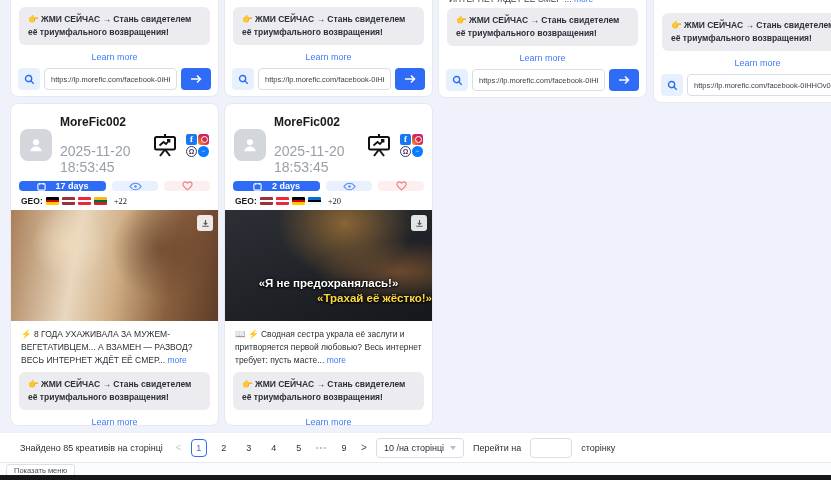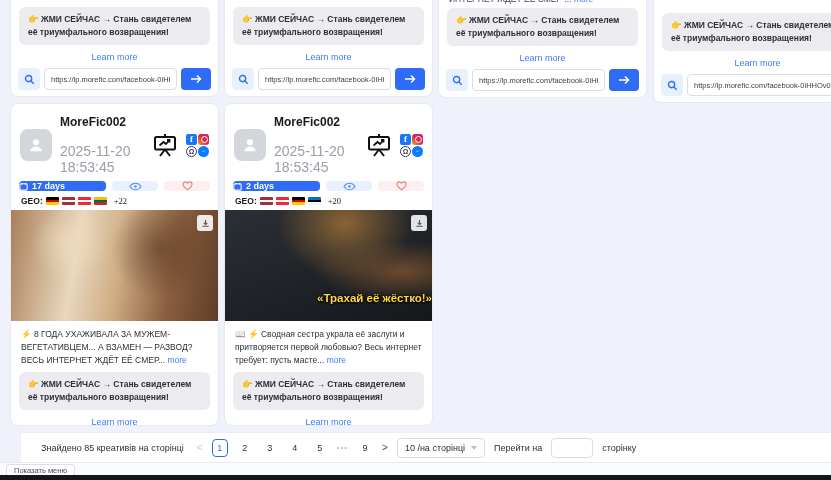--- a/index.html
+++ b/index.html
@@ -43,21 +43,21 @@
   .social-grid { display:grid; grid-template-columns:11px 11px; grid-gap:1px; }
   .sic { width:11px; height:11px; display:flex; align-items:center; justify-content:center; }
   .fb { background:#1877f2; border-radius:2px; color:#fff; font-size:9px; font-weight:bold; font-family:"Liberation Serif",serif; }
   .ig { background:linear-gradient(45deg,#f09433,#e6683c,#dc2743,#cc2366,#bc1888); border-radius:3px; position:relative; }
   .ig::after { content:""; position:absolute; left:2.5px; top:2.5px; width:5px; height:5px; border:1px solid #fff; border-radius:50%; }
   .an { border:1.4px solid #3d3663; border-radius:50%; color:#3d3663; font-size:7px; font-weight:bold; }
   .msg { background:#0a7cff; border-radius:50%; }
 
   .btnrow { display:flex; gap:6px; margin:2px 8px 0 8px; height:20px; }
   .btn-days { flex:1.9; background:#2e6bf6; border:none; border-radius:4px; color:#fff; font-size:9px; font-weight:bold;
-              display:flex; align-items:center; justify-content:flex-start; gap:4px; cursor:pointer; }
+              display:flex; align-items:center; justify-content:center; gap:10px; cursor:pointer; }
   .btn-eye { flex:1; background:#e9f1fe; border:none; border-radius:4px; display:flex; align-items:center; justify-content:center; cursor:pointer; }
   .btn-heart { flex:1; background:#fdeff0; border:none; border-radius:4px; display:flex; align-items:center; justify-content:center; cursor:pointer; }
 
   .geo { display:flex; align-items:center; gap:3px; padding:5px 10px 4px 10px; font-size:8.5px; color:#17191d; }
   .geo-label { font-weight:bold; }
   .flag { width:13px; height:8px; display:inline-block; border-radius:1px; }
   .flag-de { background:linear-gradient(#000 33%,#dd0000 33% 66%,#ffce00 66%); }
   .flag-lv { background:linear-gradient(#9e3039 38%,#fff 38% 62%,#9e3039 62%); }
   .flag-at { background:linear-gradient(#ed2939 33%,#fff 33% 66%,#ed2939 66%); }
   .flag-lt { background:linear-gradient(#fdb913 33%,#006a44 33% 66%,#c1272d 66%); }
@@ -78,21 +78,21 @@
   .overlay { position:absolute; left:0; right:0; bottom:14px; text-align:center; font-weight:bold; font-size:11.5px; line-height:1.35; }
   .ov1 { color:#fff; text-shadow:0 1px 2px #000, 0 0 3px #000; }
   .ov2 { color:#ffd93b; text-shadow:0 1px 2px #000, 0 0 3px #000;text-align:right; }
 
   .desc { padding:7px 10px 4px 10px; font-size:8.5px; color:#2b2f36; line-height:1.55; flex:1; }
   .desc .more { color:#3e7bfa; }
 
   .bottom-stack { margin-top:auto; padding-bottom:6px; display:flex; flex-direction:column; }
 
   .pagebar { position:absolute; left:0; right:0; top:432px; height:30px; background:#fff; border-top:1px solid #eceef2;
-             display:flex; align-items:center; padding-left:20px; gap:9px; font-size:9px; color:#2b2f36;margin-left:21px; }
+             display:flex; align-items:center; padding-left:20px; gap:9px; font-size:9px; color:#2b2f36; }
   .found { margin-right:4px; }
   .pg-nav { color:#c4c8cf; font-size:10px; background:none; border:none; cursor:pointer; }
   .pg-nav.next { color:#4a4f57; }
   .pg-num { background:none; border:none; font-size:9px; color:#2b2f36; width:16px; height:18px; cursor:pointer; }
   .pg-active { border:1px solid #2e6bf6; border-radius:4px; color:#2e6bf6; background:#fff; }
   .pg-dots { color:#b8bcc4; letter-spacing:1px; font-size:8px; }
   .pg-select { border:1px solid #d9dde6; border-radius:4px; height:20px; padding:0 7px; display:flex; align-items:center;
                gap:6px; cursor:pointer; background:#fff; }
   .chev { width:0; height:0; border-left:3.5px solid transparent; border-right:3.5px solid transparent; border-top:4px solid #b8bcc4; }
   .goto-input { width:42px; height:20px; border:1px solid #d9dde6; border-radius:4px; background:#fff; }
@@ -346,20 +346,21 @@
     </div>
 
     <div class="cimg img2">
       <button class="dlbadge">
         <svg width="9" height="9" viewBox="0 0 10 10">
             <path d="M5 1v5M3 4.2 5 6.2l2-2" fill="none" stroke="#555" stroke-width="1.2"></path>
             <path d="M1.5 8h7" stroke="#555" stroke-width="1.2"></path>
           </svg>
       </button>
       <div class="overlay">
+        <div class="ov1">«Я не предохранялась!»</div>
         <div class="ov2">«Трахай её жёстко!»</div>
       </div>
     </div>
 
     <div class="desc"><span>📖 ⚡ Сводная сестра украла её заслуги и притворяется первой любовью? Весь интернет требует: пусть масте... </span><span class="more">more</span></div>
 
     <div class="bottom-stack">
       <div class="cta-box">👉 ЖМИ СЕЙЧАС → Стань свидетелем её триумфального возвращения!</div>
       <div class="learn">Learn more</div>
       <div class="urlrow">

